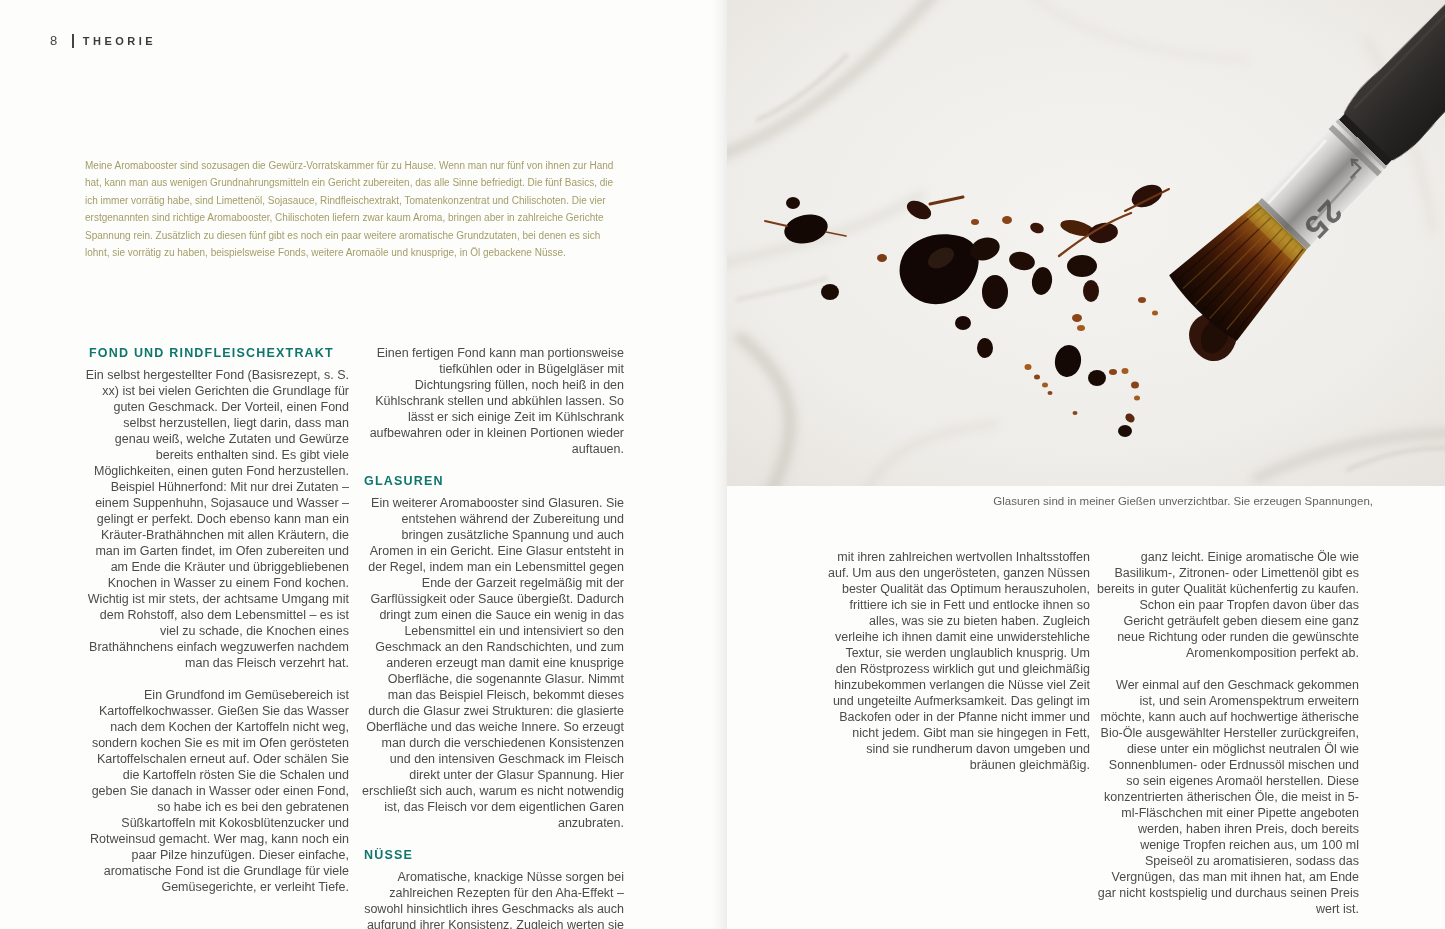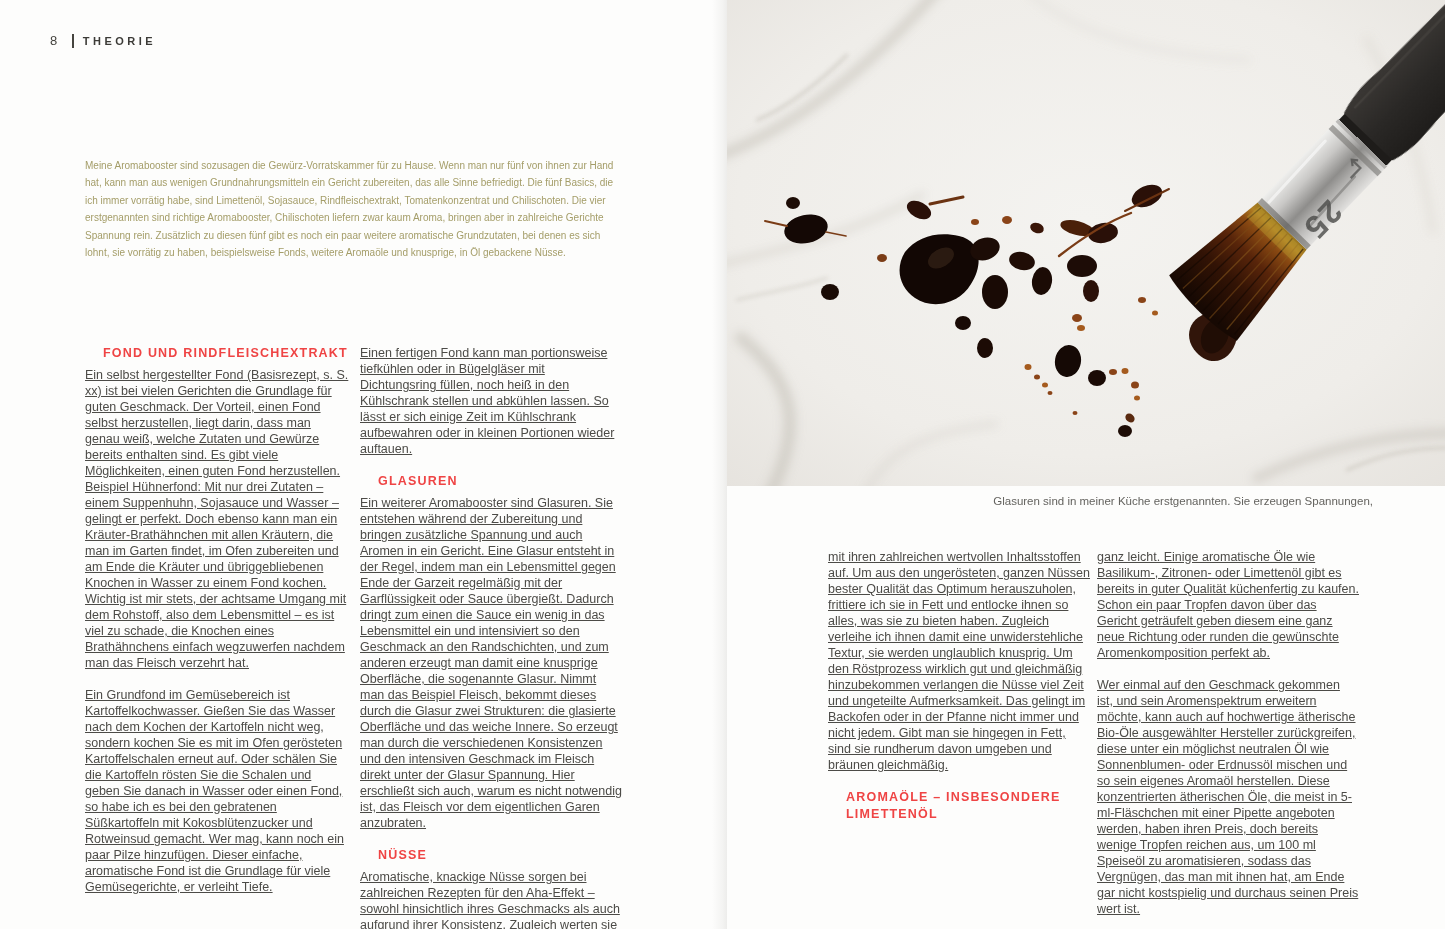--- a/index.html
+++ b/index.html
@@ -19,23 +19,23 @@
   .runhead .sect{font-size:11px;font-weight:700;letter-spacing:3.5px;color:#3c3b37;}
   
   .title{position:absolute;left:85px;top:82px;
     font-size:26px;line-height:34px;letter-spacing:2.5px;
     color:#2d2d2b;font-weight:400;}
   
   .intro{position:absolute;left:85px;top:157px;width:542px;
     font-size:10px;line-height:17.4px;color:#a49d68;}
   
   .col{position:absolute;font-size:12.5px;line-height:16px;color:#4c4b47;}
-  .col p{margin:0 0 16px 0;text-align:left;text-decoration:underline;}
-  .col h3{margin:0 0 5px 18px;font-size:12.5px;line-height:17px;font-weight:700;
-    letter-spacing:1.2px;color:#ef4444;}
+  .col p{margin:0 0 16px 0;text-align:right;}
+  .col h3{margin:0 0 5px 4px;font-size:12.5px;line-height:17px;font-weight:700;
+    letter-spacing:1.2px;color:#0f766e;}
   .c1{left:85px;top:345px;width:264px;}
   .c2{left:360px;top:345px;width:264px;}
   .c3{left:828px;top:549px;width:262px;}
   .c4{left:1097px;top:549px;width:262px;}
   
   .photo{position:absolute;left:727px;top:0;width:718px;height:486px;}
   .photo svg{display:block;}
   
   .caption{position:absolute;left:950px;top:494px;width:423px;text-align:right;
     font-size:11.5px;line-height:14px;color:#64635f;}
@@ -218,26 +218,25 @@
             <rect x="230" y="-33" width="10" height="66" fill="#1e1c1a"></rect>
             <path d="M 238 -34 C 258 -40, 272 -40, 296 -38 L 440 -36 C 456 -24, 456 24, 440 36 L 296 38 C 272 40, 258 40, 238 34 Z" fill="url(#handleGrad)"></path>
             <path d="M 250 -30 L 430 -29" stroke="#4d4a46" stroke-width="2.5" opacity="0.5" stroke-linecap="round"></path>
           </g>
         </g>
       </g>
     </svg>
   </div>
 
   <div class="caption">
-    <div>Glasuren sind in meiner Küche erstgenannten. Sie erzeugen Spannungen,</div>
+    <div>Glasuren sind in meiner Gießen unverzichtbar. Sie erzeugen Spannungen,</div>
   </div>
 
   <div class="col c3">
     <p>mit ihren zahlreichen wertvollen Inhaltsstoffen auf. Um aus den ungerösteten, ganzen Nüssen bester Qualität das Optimum herauszuholen, frittiere ich sie in Fett und entlocke ihnen so alles, was sie zu bieten haben. Zugleich verleihe ich ihnen damit eine unwiderstehliche Textur, sie werden unglaublich knusprig. Um den Röstprozess wirklich gut und gleichmäßig hinzubekommen verlangen die Nüsse viel Zeit und ungeteilte Aufmerksamkeit. Das gelingt im Backofen oder in der Pfanne nicht immer und nicht jedem. Gibt man sie hingegen in Fett, sind sie rundherum davon umgeben und bräunen gleichmäßig.</p>
-    <h3>AROMAÖLE – INSBESONDERE LIMETTENÖL</h3>
   </div>
 
   <div class="col c4">
     <p>ganz leicht. Einige aromatische Öle wie Basilikum-, Zitronen- oder Limettenöl gibt es bereits in guter Qualität küchenfertig zu kaufen. Schon ein paar Tropfen davon über das Gericht geträufelt geben diesem eine ganz neue Richtung oder runden die gewünschte Aromenkomposition perfekt ab.</p>
     <p>Wer einmal auf den Geschmack gekommen ist, und sein Aromenspektrum erweitern möchte, kann auch auf hochwertige ätherische Bio-Öle ausgewählter Hersteller zurückgreifen, diese unter ein möglichst neutralen Öl wie Sonnenblumen- oder Erdnussöl mischen und so sein eigenes Aromaöl herstellen. Diese konzentrierten ätherischen Öle, die meist in 5-ml-Fläschchen mit einer Pipette angeboten werden, haben ihren Preis, doch bereits wenige Tropfen reichen aus, um 100 ml Speiseöl zu aromatisieren, sodass das Vergnügen, das man mit ihnen hat, am Ende gar nicht kostspielig und durchaus seinen Preis wert ist.</p>
   </div>
 
   <div class="gutter"></div>
 </div>
 

